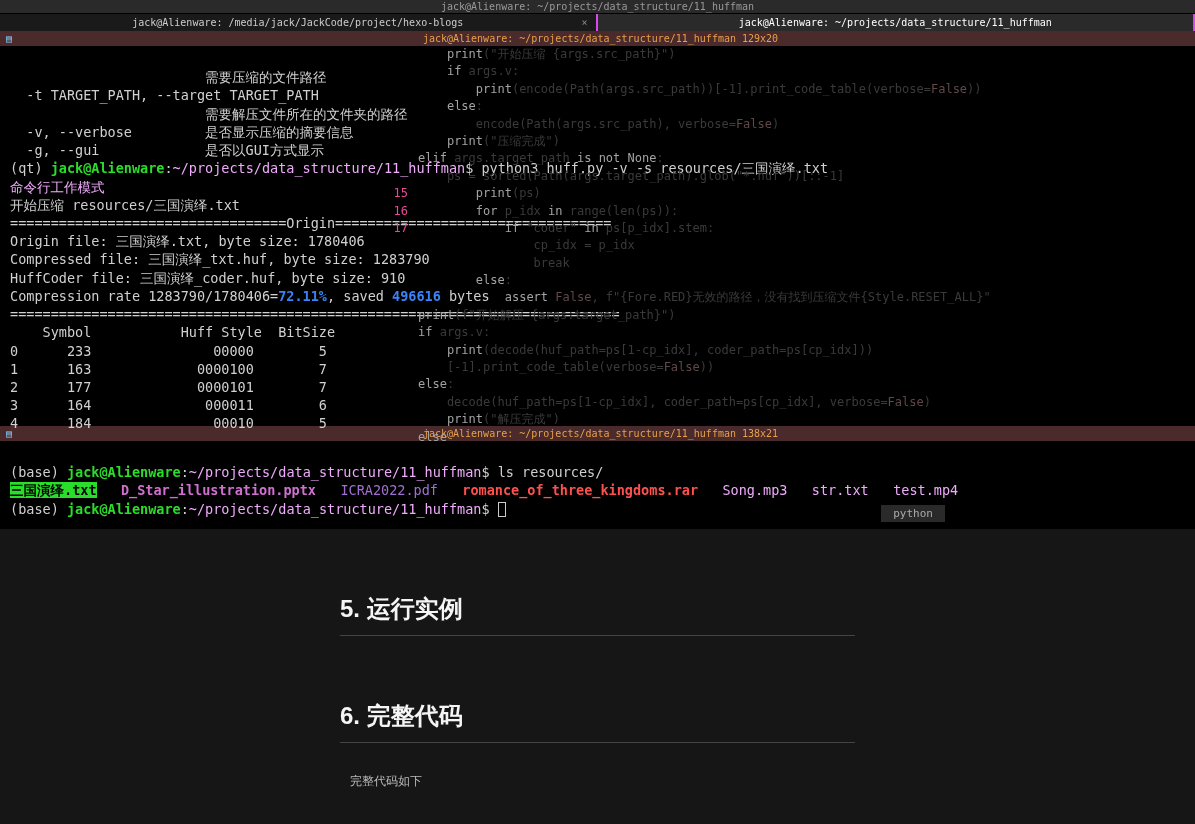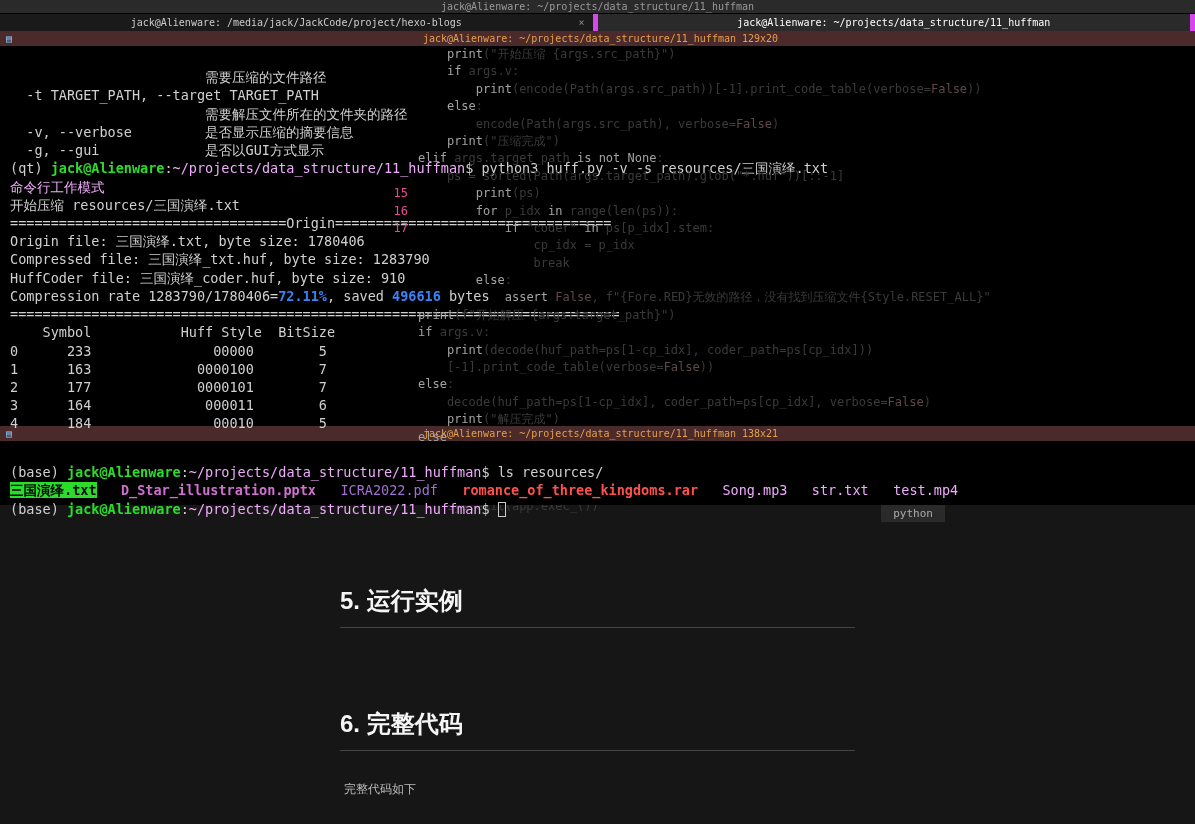--- a/index.html
+++ b/index.html
@@ -24,21 +24,21 @@
 .tab-bar {
   display: flex;
   background: #1a1a1a;
   font-size: 10px;
 }
 .tab {
   flex: 1;
   text-align: center;
   padding: 3px 0;
   color: #ccc;
-  border-right: 5px solid #d946ef;
+  border-right: 2px solid #d946ef;
   position: relative;
 }
 .tab.active { background: #2a2a2a; color: #fff; }
 .tab .close { position: absolute; right: 8px; color: #888; }
 .pane-label {
   background: #4a2a2a;
   color: #e8a04a;
   font-size: 10px;
   padding: 2px 6px;
   text-align: center;
@@ -47,21 +47,21 @@
 .terminal-pane {
   background: #000;
   padding: 4px 10px;
   color: #d0d0d0;
   line-height: 1.35;
   font-size: 13.5px;
   white-space: pre;
   position: relative;
 }
 .terminal-pane.top { height: 380px; }
-.terminal-pane.bottom { height: 64px; }
+.terminal-pane.bottom { height: 88px; }
 .green { color: #2bdd2b; font-weight: bold; }
 .cyan { color: #f0abfc; }
 .yellow { color: #3b82f6; font-weight: bold; }
 .magenta { color: #d070d0; font-weight: bold; }
 .purple { color: #a070d0; }
 .red { color: #ff5050; font-weight: bold; }
 
 .code-overlay {
   position: absolute;
   top: 0;
@@ -79,28 +79,28 @@
 
 .browser-pane {
   background: #161616;
   padding: 60px 340px 0 340px;
   color: #aaa;
 }
 .browser-heading {
   color: #f5f5f5;
   font-size: 24px;
   font-weight: 600;
-  margin: 20px 0 10px 0;
+  margin: 4px 0 10px 0;
   font-family: -apple-system, "Segoe UI", sans-serif;
 }
 .browser-hr { border: none; border-top: 1px solid #444; margin: 8px 0 30px 0; }
 .browser-text {
   color: #bbb;
   font-size: 12px;
-  margin: 14px 4px;
+  margin: 14px 10px;
   font-family: Liberation Serif, serif;
 }
 .python-badge {
   position: absolute;
   right: 250px;
   top: 505px;
   background: #2a2a2a;
   color: #aaa;
   padding: 2px 12px;
   font-size: 11px;

